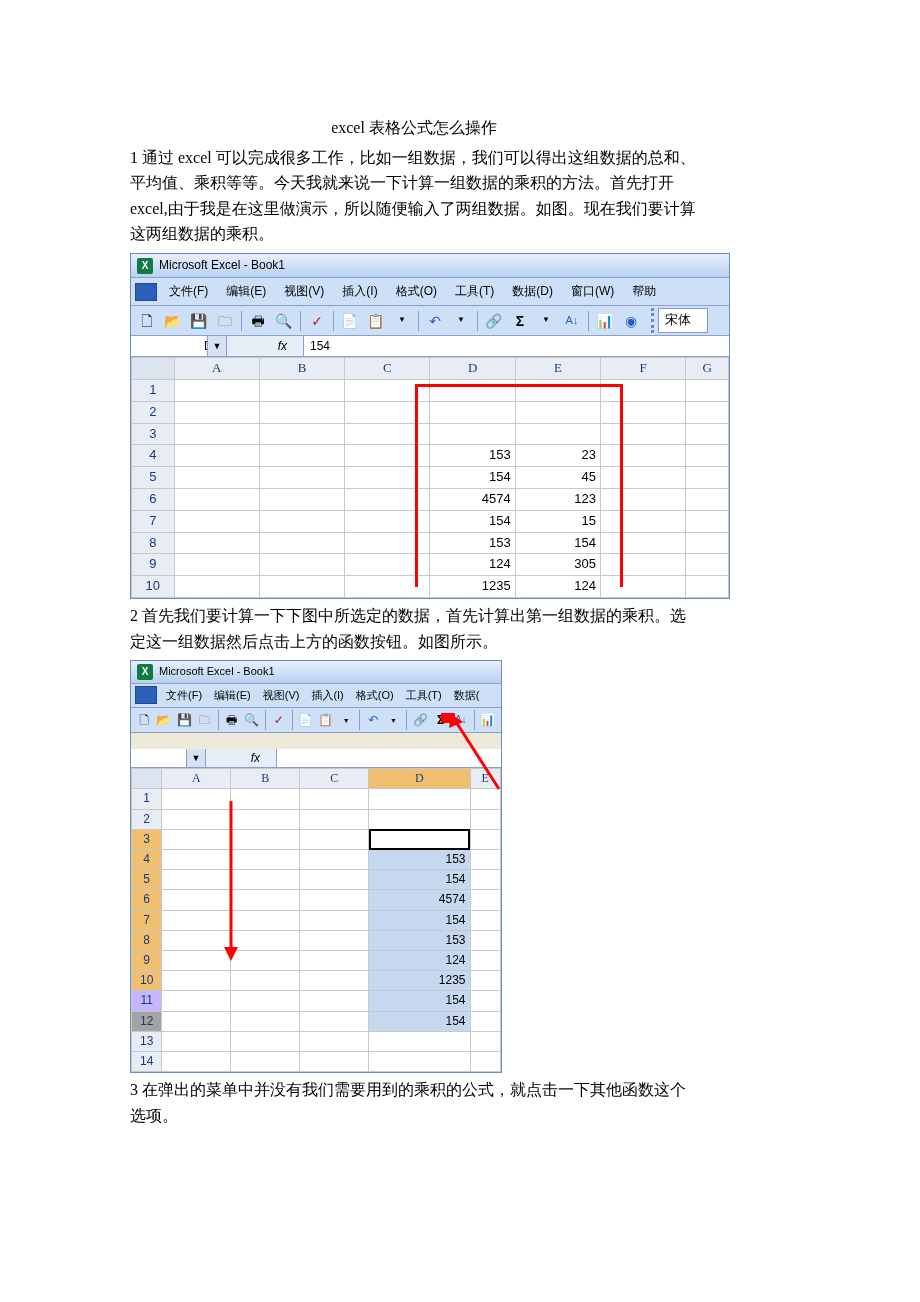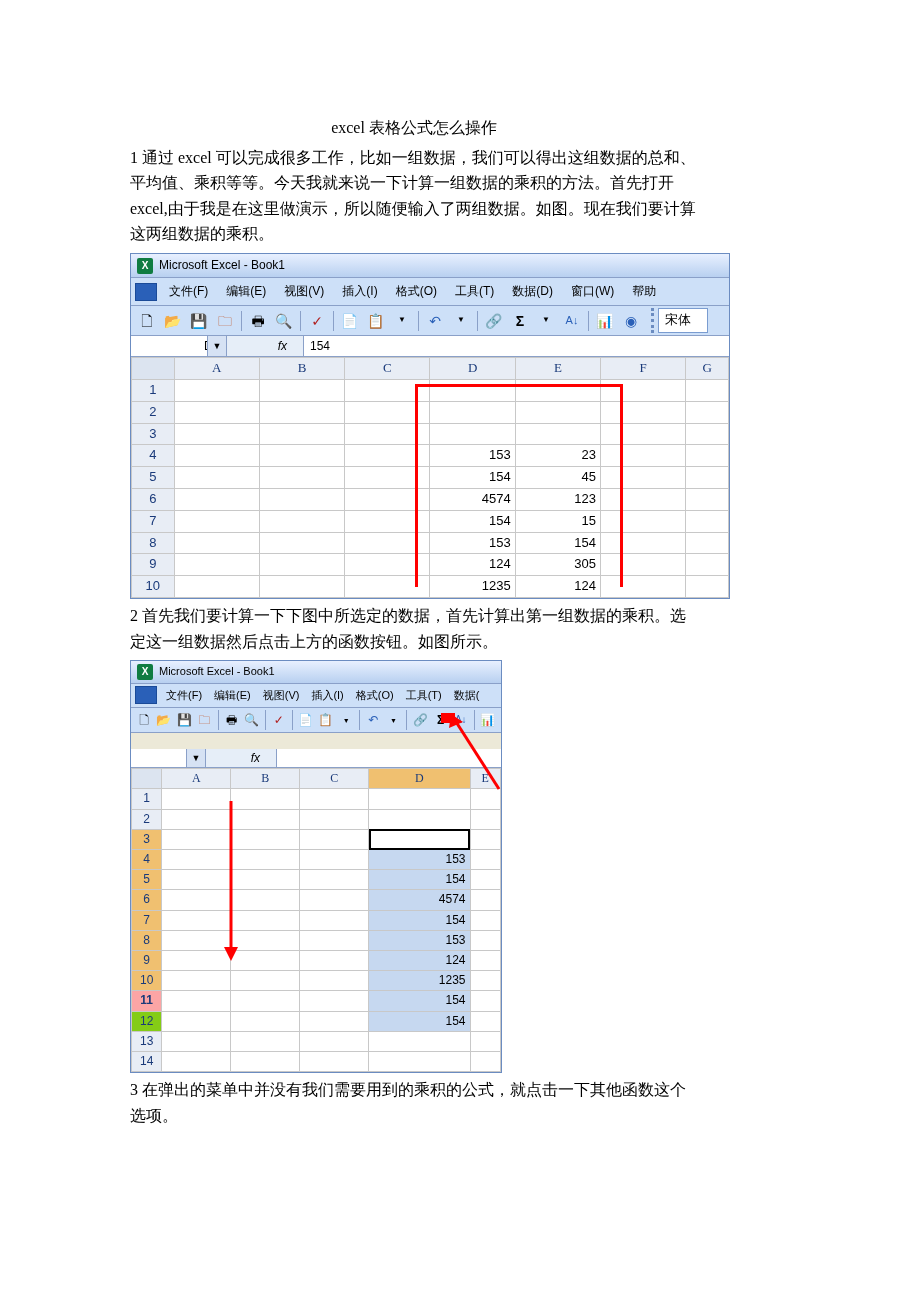--- a/index.html
+++ b/index.html
@@ -563,29 +563,29 @@
           </tr>
       <tr>
             <td class="rh" style="background:#f0c070;">10</td>
             <td></td>
             <td></td>
             <td></td>
             <td class="sel">1235</td>
             <td></td>
           </tr>
       <tr>
-            <td class="rh" style="background:#fca5a5;font-weight:bold;">11</td>
+            <td class="rh" style="background:#c4b5fd;">11</td>
             <td></td>
             <td></td>
             <td></td>
             <td class="sel">154</td>
             <td></td>
           </tr>
       <tr>
-            <td class="rh" style="background:#84cc16;">12</td>
+            <td class="rh" style="background:#a3a3a3;">12</td>
             <td></td>
             <td></td>
             <td></td>
             <td class="sel">154</td>
             <td></td>
           </tr>
       <tr>
             <td class="rh">13</td>
             <td></td>
             <td></td>

